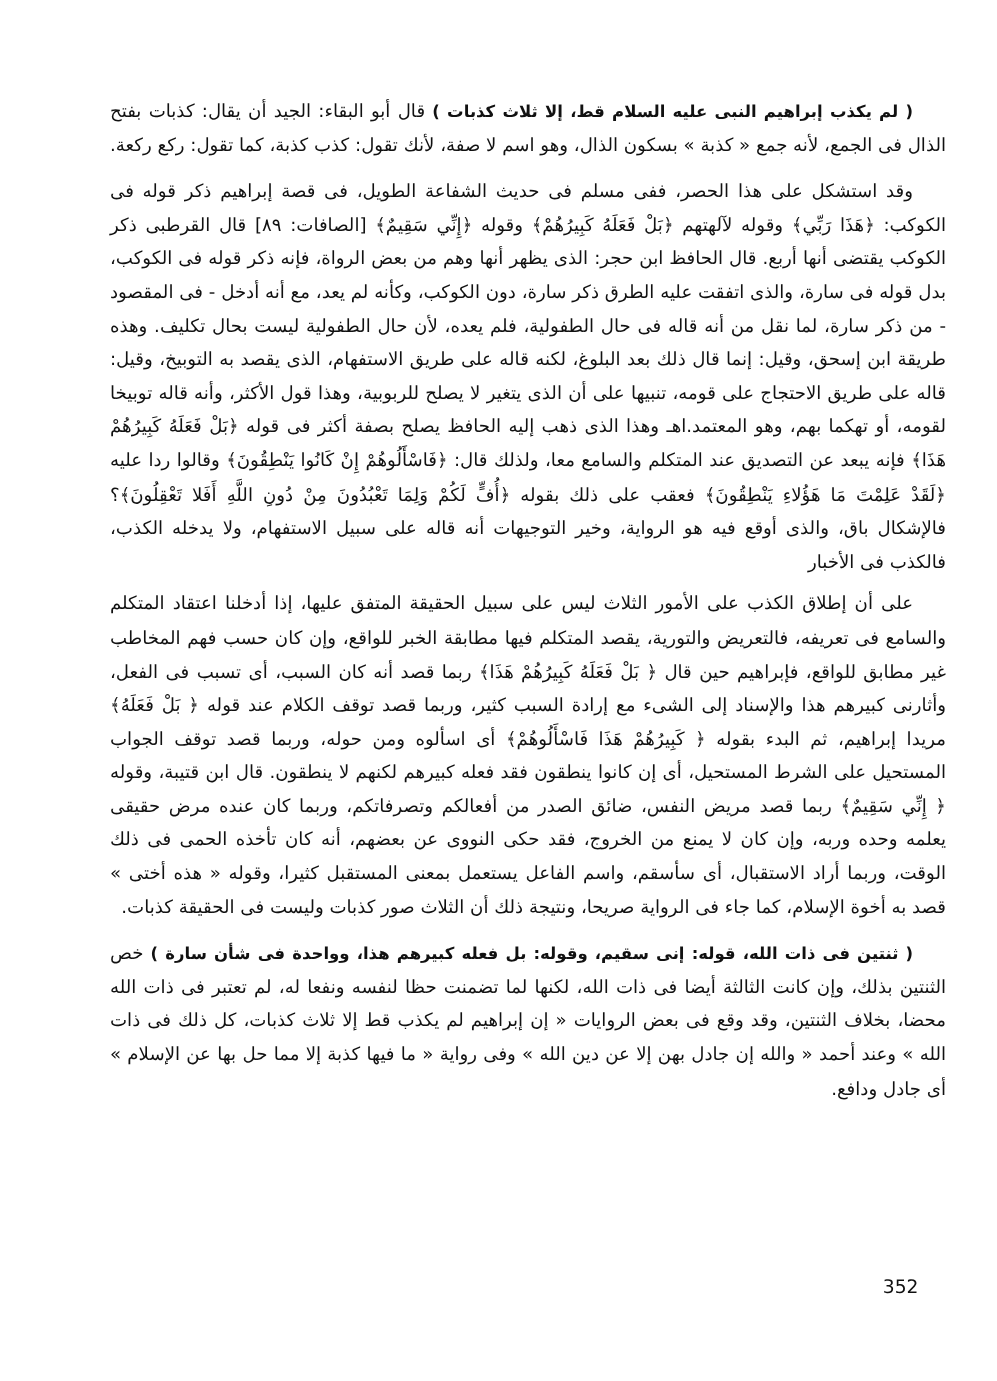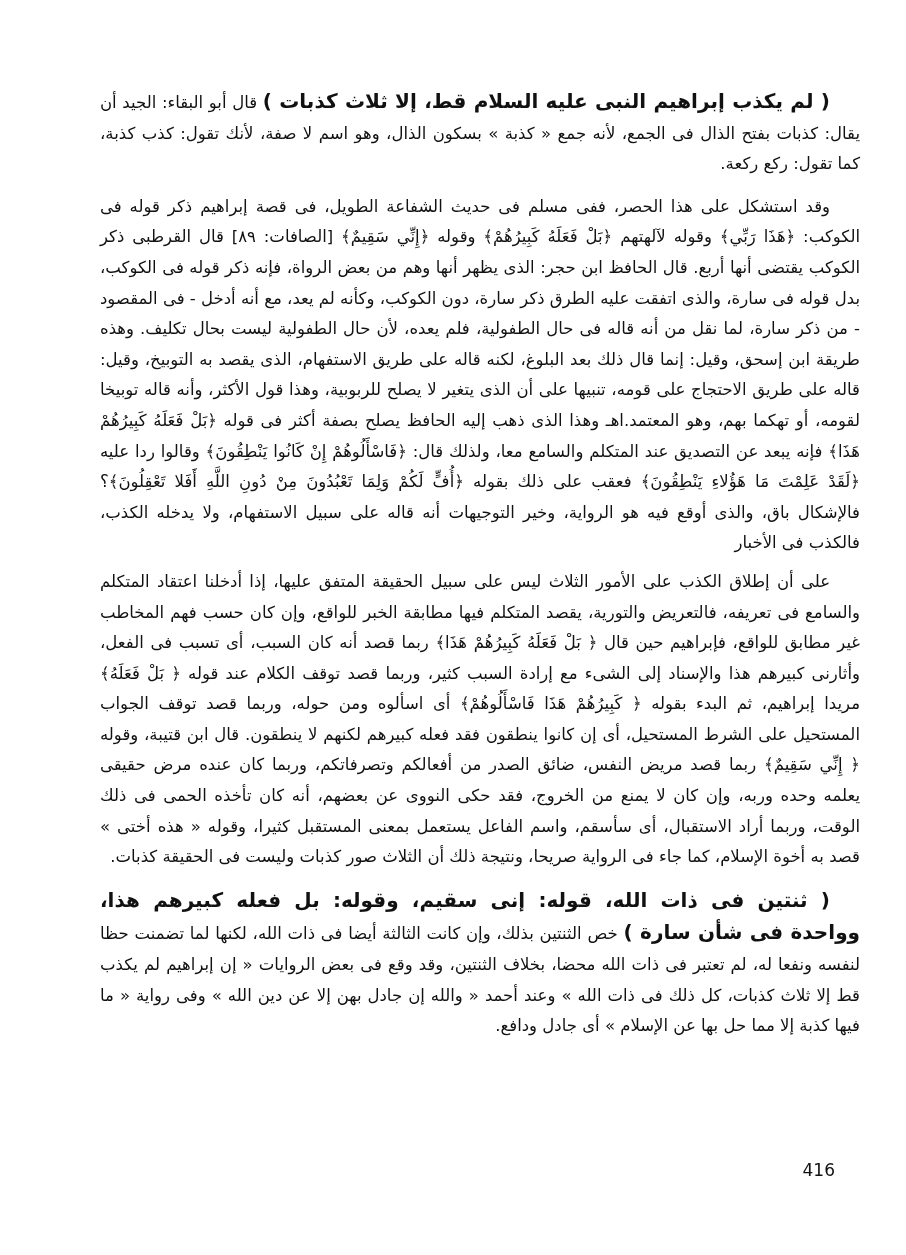--- a/index.html
+++ b/index.html
@@ -7,21 +7,21 @@
   .page {
     position: absolute; left: 100px; top: 86px; width: 760px;
     direction: rtl; text-align: justify; text-align-last: right;
     font-family: "DejaVu Sans", sans-serif; color: #111111;
     font-size: 16.5px; line-height: 30.6px;
   }
   .para { margin: 0; }
   .para.indent { text-indent: 30px; }
   .gap { height: 12px; }
   .gap-sm { height: 8px; }
-  .head { font-weight: bold; font-size: 20px; }
+  .head { font-weight: bold; font-size: 15px; }
   .quran { font-weight: normal; }
   .page-number {
     position: absolute; left: 775px; top: 1160px; width: 60px;
     direction: rtl; text-align: right;
     font-family: "DejaVu Sans", sans-serif; font-size: 17px; color: #111;
   }
 </style>
 </head>
 <body>
 
@@ -44,13 +44,13 @@
   </p>
 
   <div class="gap"></div>
 
   <p class="para indent">
     <span class="head">( ثنتين فى ذات الله، قوله: إنى سقيم، وقوله: بل فعله كبيرهم هذا، وواحدة فى شأن سارة )</span><span> خص الثنتين بذلك، وإن كانت الثالثة أيضا فى ذات الله، لكنها لما تضمنت حظا لنفسه ونفعا له، لم تعتبر فى ذات الله محضا، بخلاف الثنتين، وقد وقع فى بعض الروايات « إن إبراهيم لم يكذب قط إلا ثلاث كذبات، كل ذلك فى ذات الله » وعند أحمد « والله إن جادل بهن إلا عن دين الله » وفى رواية « ما فيها كذبة إلا مما حل بها عن الإسلام » أى جادل ودافع.</span>
   </p>
 
 </div>
 
-<div class="page-number">416</div>
+<div class="page-number">352</div>
 
 </body></html>

